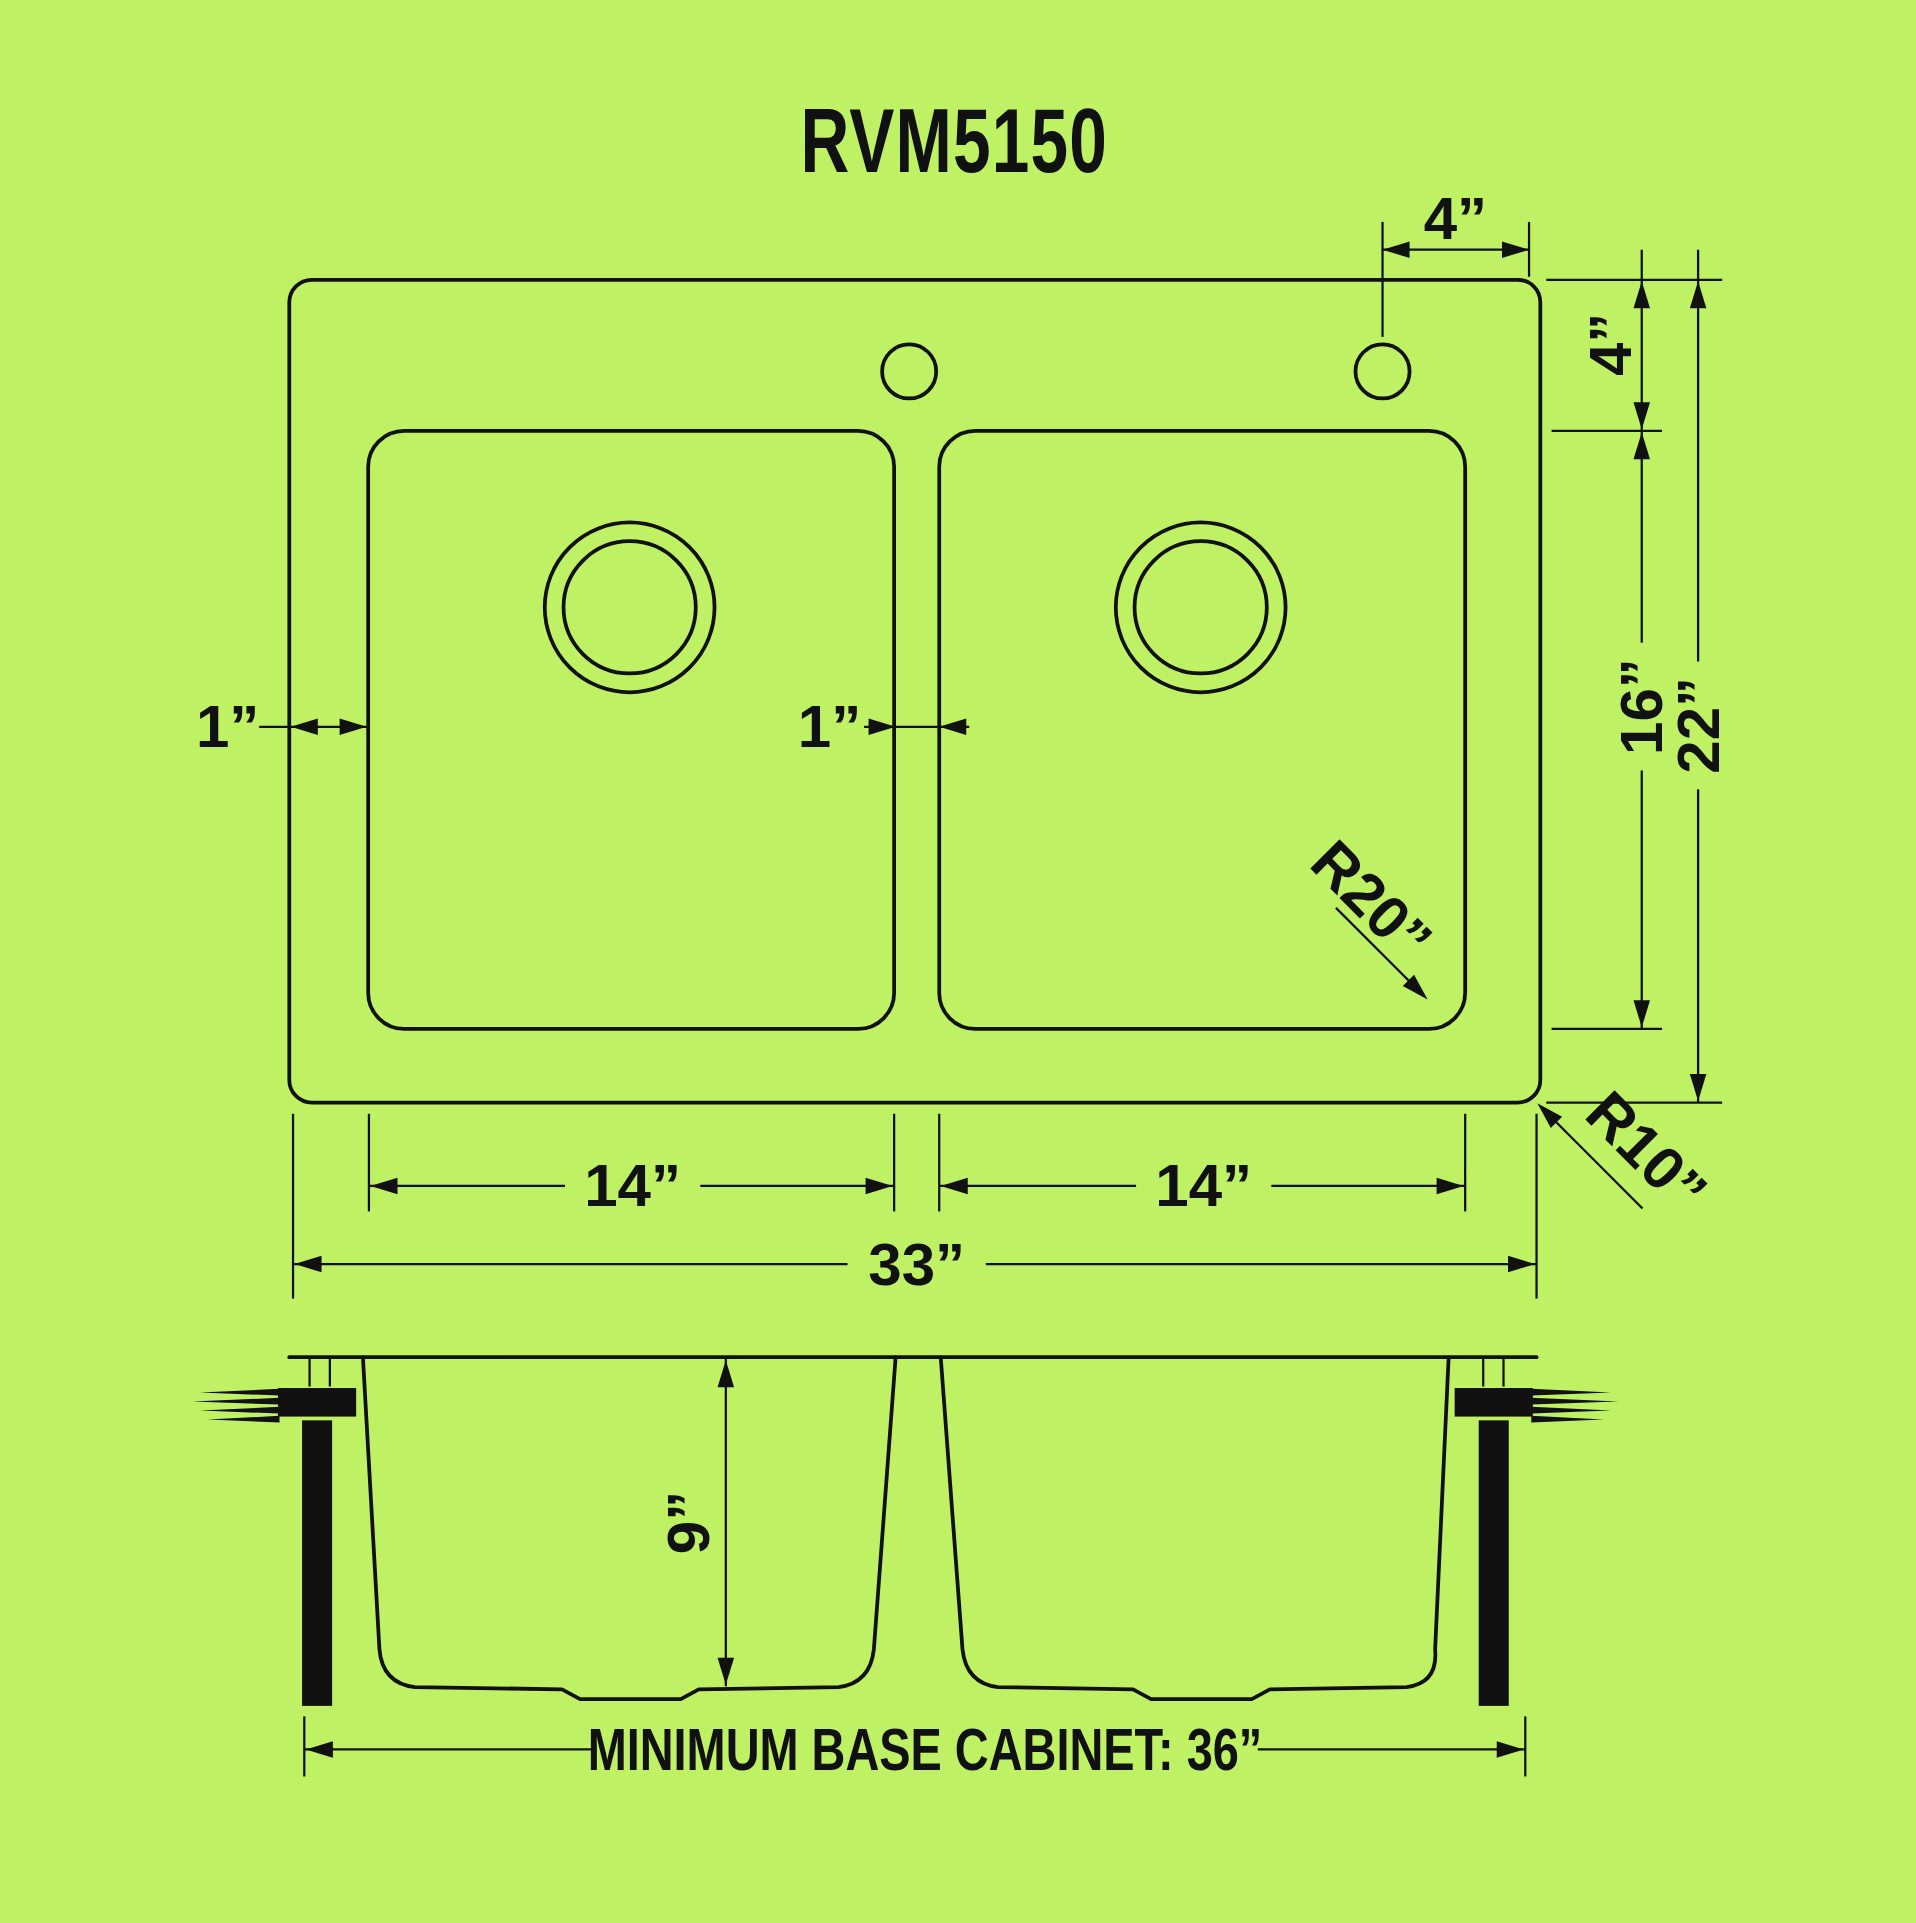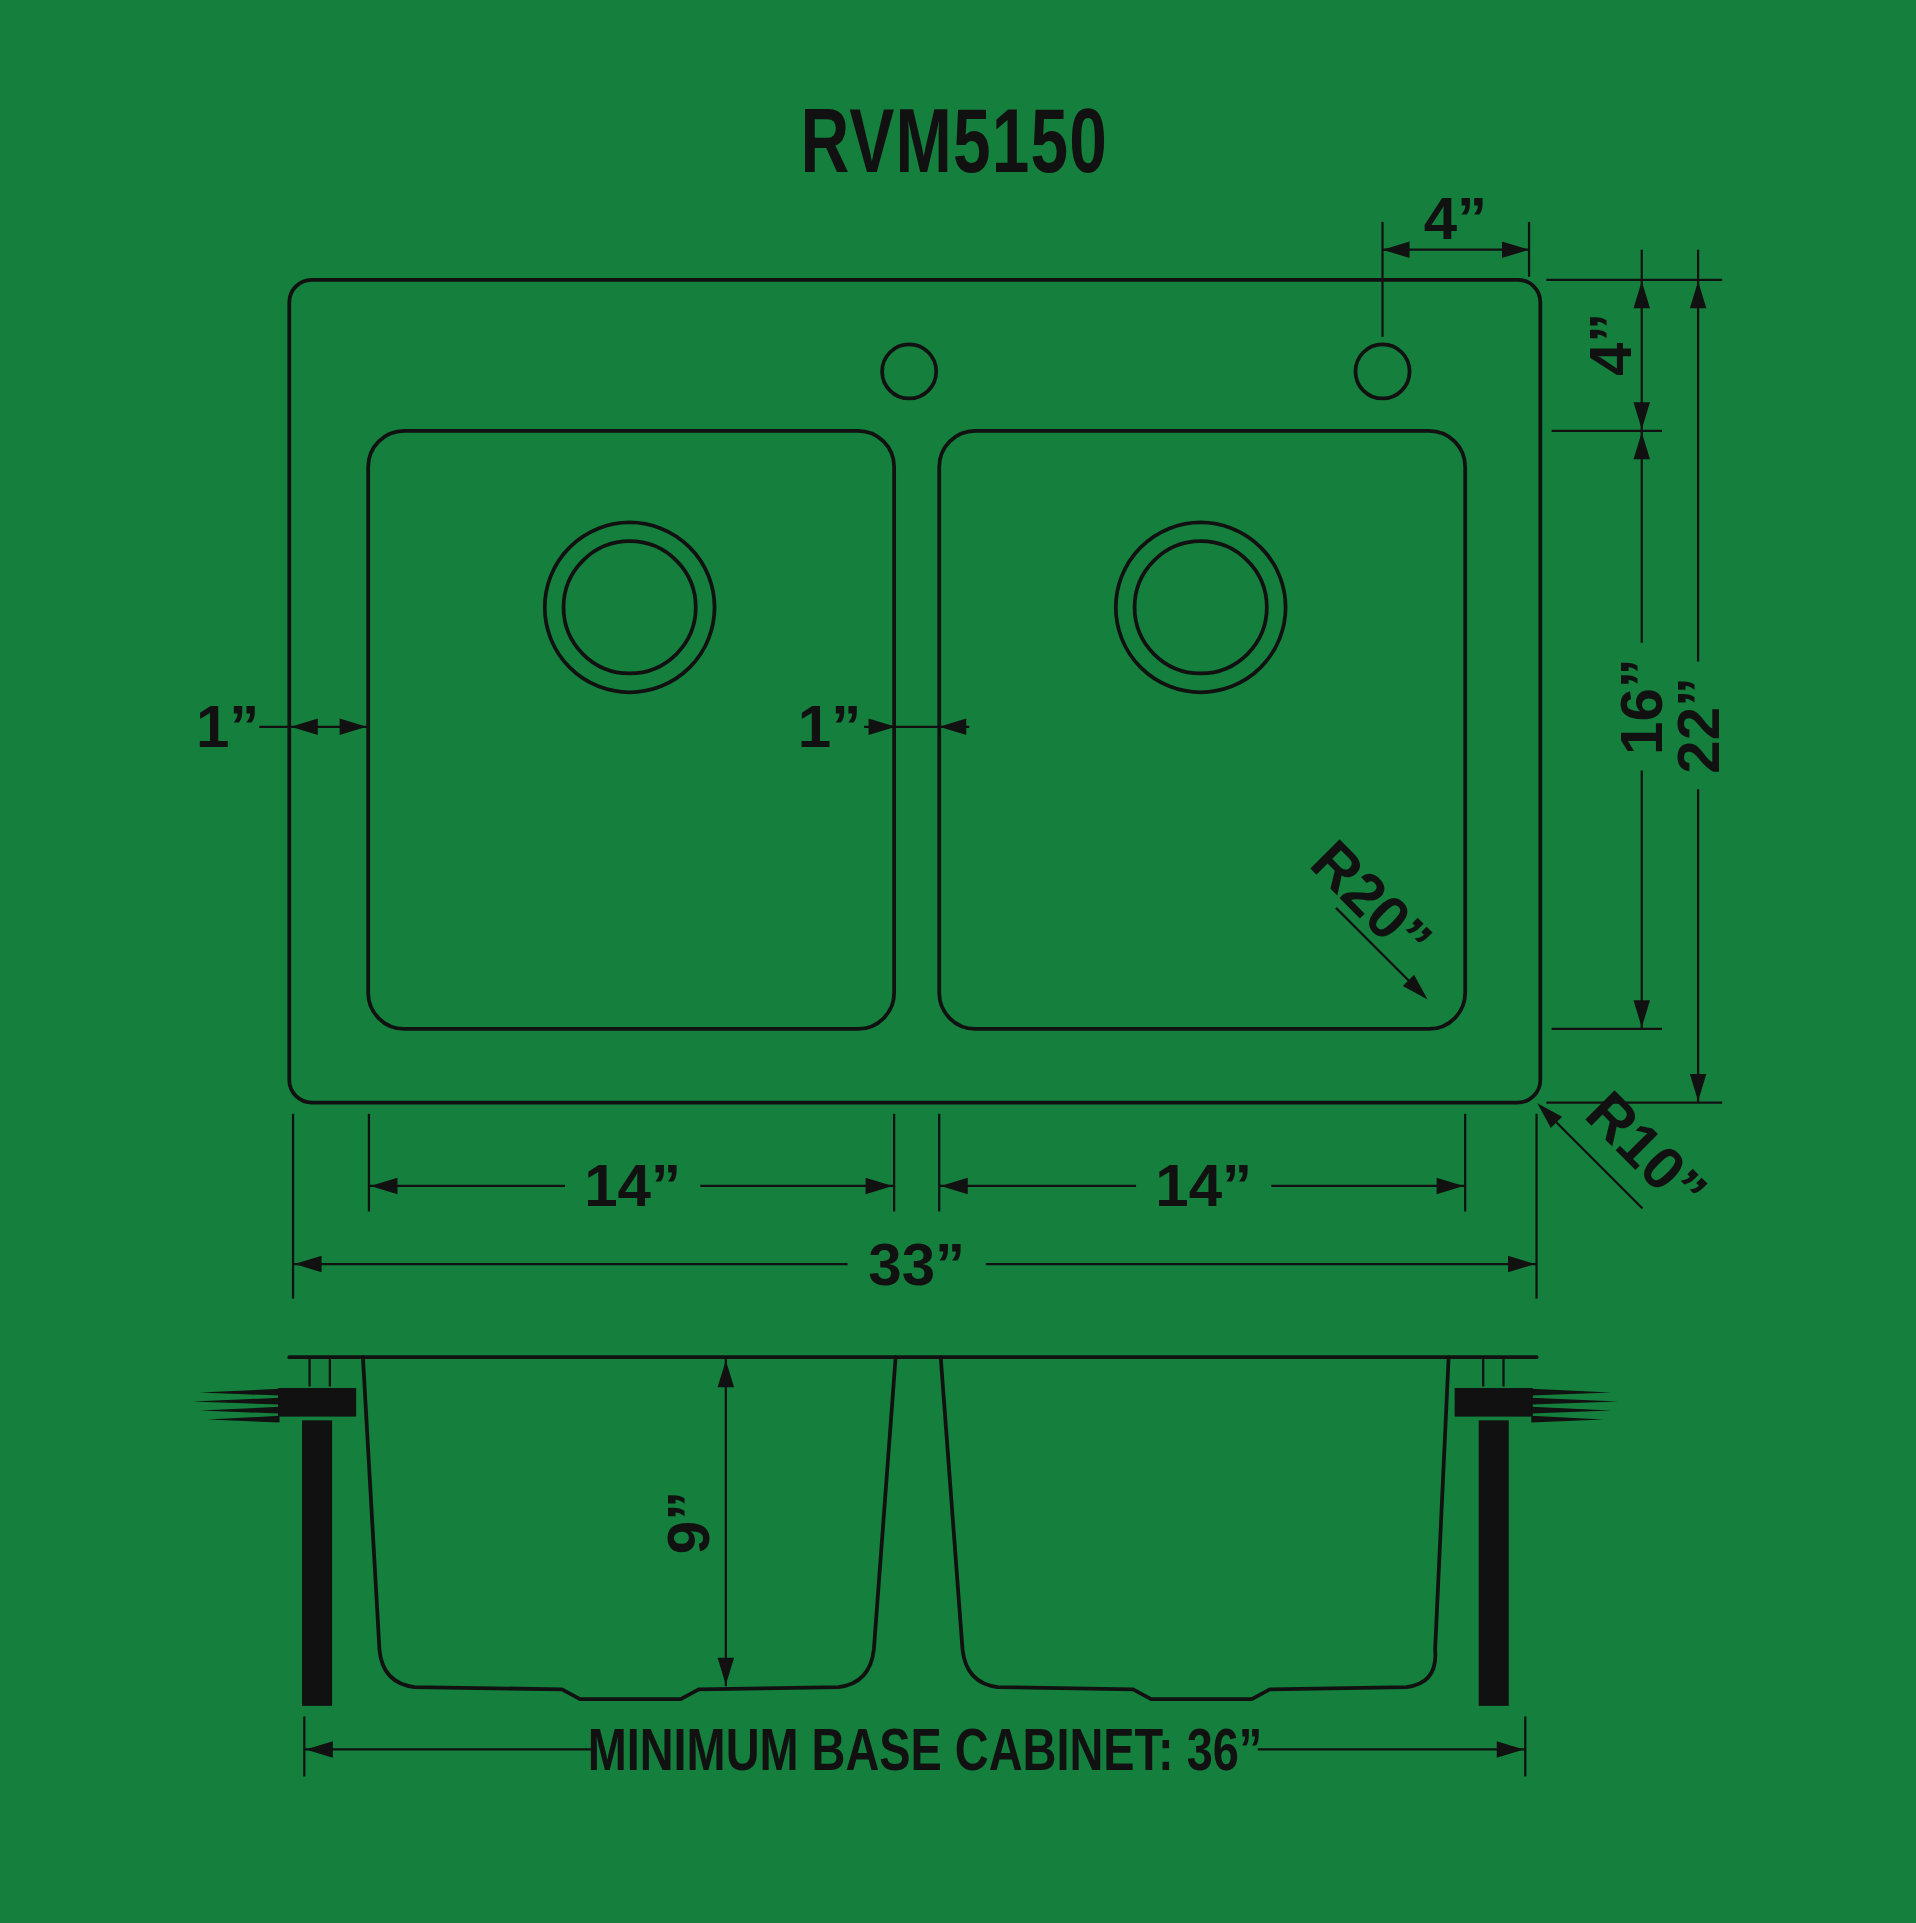--- a/index.html
+++ b/index.html
@@ -1,16 +1,16 @@
 <!DOCTYPE html>
 <html style="font-size:12px"><head>
 <meta charset="utf-8">
 <style>
   html,body{margin:0;padding:0;background:#ffffff;}
-  .page{position:relative;width:1916px;height:1924px;background:#15803d;overflow:hidden;}
+  .page{position:relative;width:1916px;height:1924px;background:#bef264;overflow:hidden;}
   svg{position:absolute;left:0;top:0;}
   .outline{fill:none;stroke:#111;stroke-width:5;stroke-linecap:round;stroke-linejoin:round;}
   .thin{fill:none;stroke:#111;stroke-width:3;stroke-linecap:butt;}
   .arrow{fill:#111;stroke:none;}
   .solid{fill:#111;stroke:none;}
   .dim-text{font-family:"Liberation Sans",sans-serif;font-weight:bold;font-size:80px;fill:#111;}
   .title-text{font-family:"Liberation Sans",sans-serif;font-weight:bold;font-size:120px;fill:#111;letter-spacing:2px;}
   .note-text{font-family:"Liberation Sans",sans-serif;font-weight:bold;font-size:78px;fill:#111;}
 </style>
 </head>

